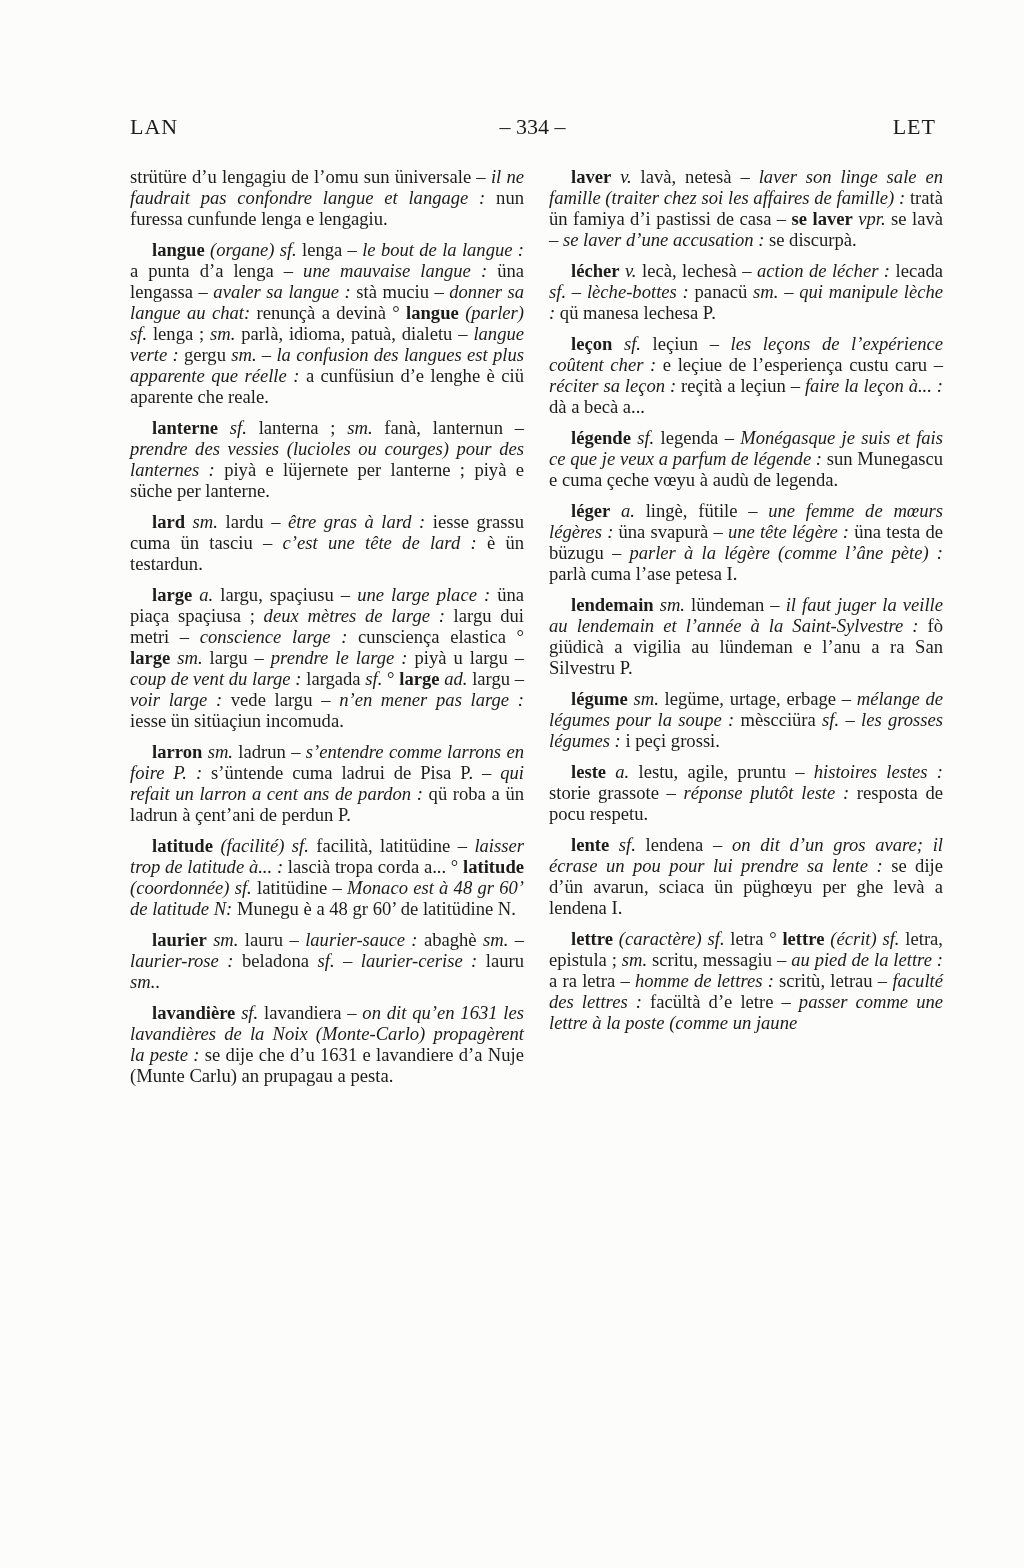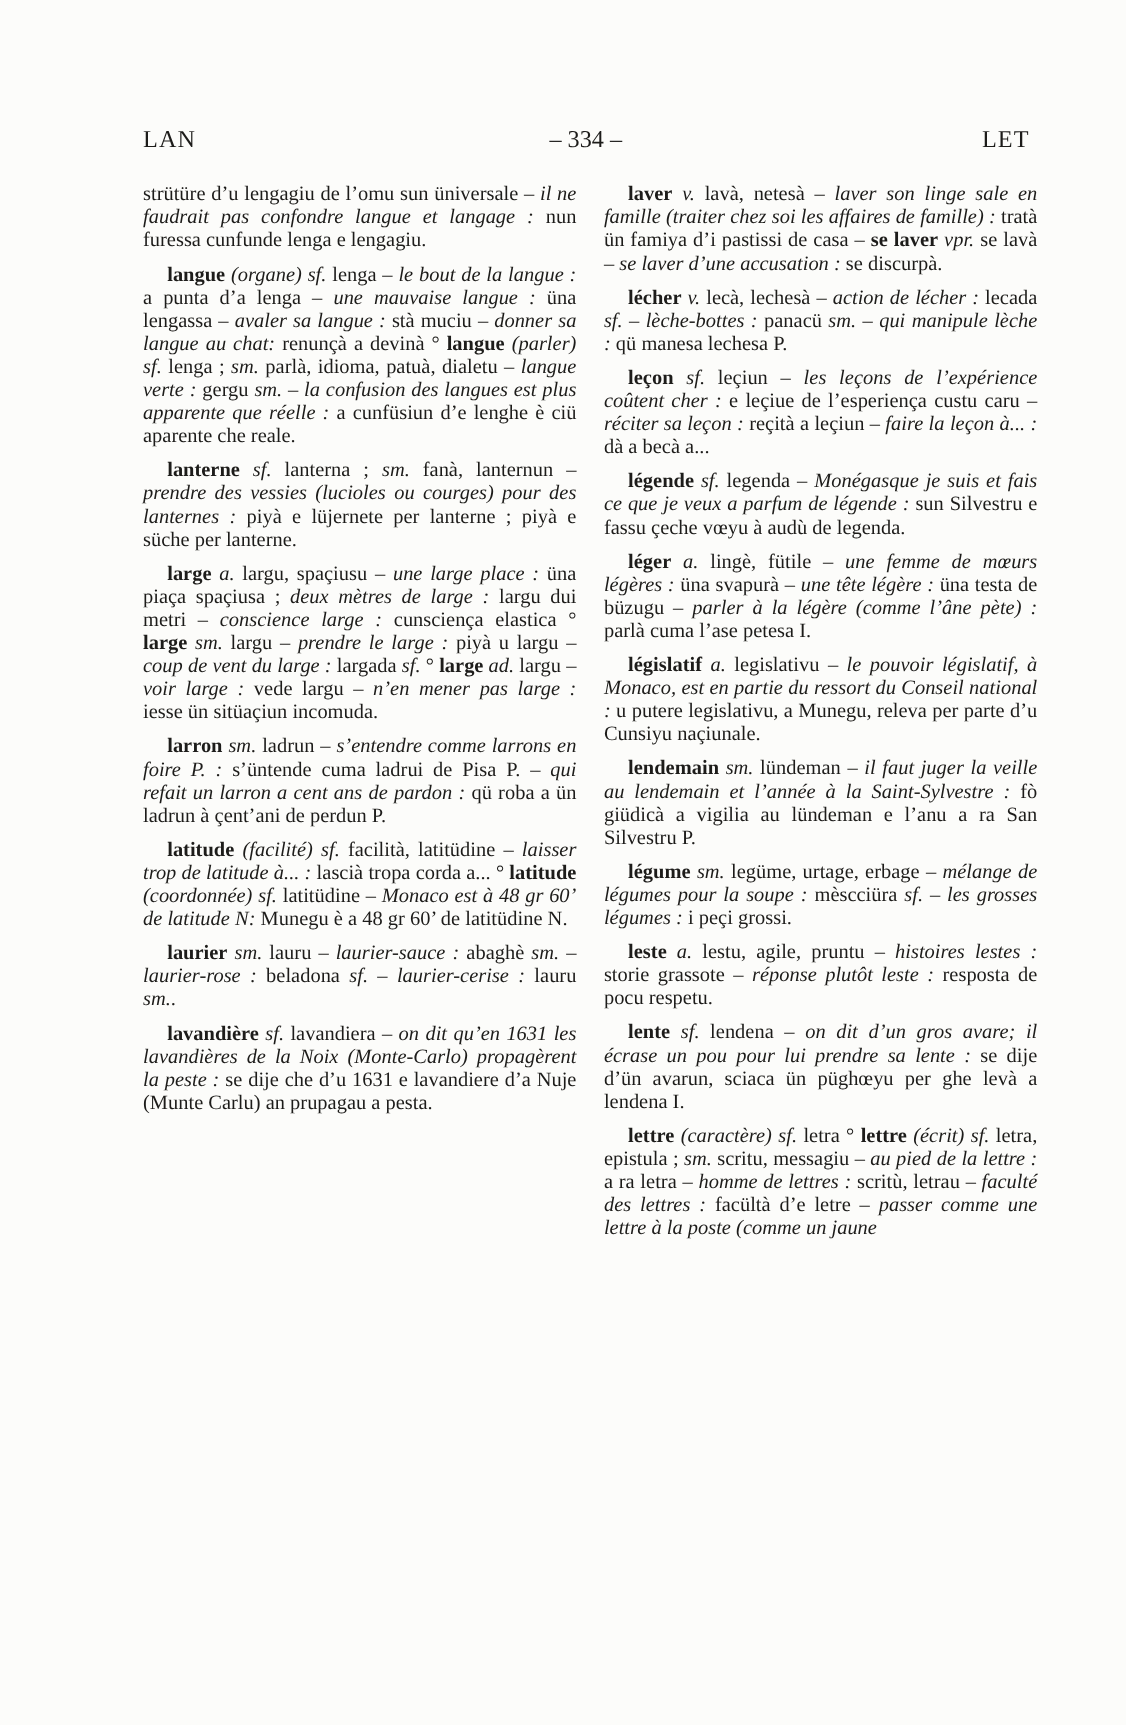--- a/index.html
+++ b/index.html
@@ -71,33 +71,33 @@
   <div class="running-head">
     <span class="rh-left">LAN</span>
     <span class="rh-center">– 334 –</span>
     <span class="rh-right">LET</span>
   </div>
 
   <div class="column col-left">
       <p class="entry no-indent"><span class="seg-r">strütüre d’u lengagiu de l’omu sun üniversale – </span><span class="seg-i">il ne faudrait pas confondre langue et langage :</span><span class="seg-r"> nun furessa cunfunde lenga e lengagiu.</span></p>
       <p class="entry"><span class="seg-b">langue</span><span class="seg-i"> (organe) sf.</span><span class="seg-r"> lenga – </span><span class="seg-i">le bout de la langue :</span><span class="seg-r"> a punta d’a lenga – </span><span class="seg-i">une mauvaise langue :</span><span class="seg-r"> üna lengassa – </span><span class="seg-i">avaler sa langue :</span><span class="seg-r"> stà muciu – </span><span class="seg-i">donner sa langue au chat:</span><span class="seg-r"> renunçà a devinà ° </span><span class="seg-b">langue</span><span class="seg-i"> (parler) sf.</span><span class="seg-r"> lenga ; </span><span class="seg-i">sm.</span><span class="seg-r"> parlà, idioma, patuà, dialetu – </span><span class="seg-i">langue verte :</span><span class="seg-r"> gergu </span><span class="seg-i">sm.</span><span class="seg-r"> – </span><span class="seg-i">la confusion des langues est plus apparente que réelle :</span><span class="seg-r"> a cunfüsiun d’e lenghe è ciü aparente che reale.</span></p>
       <p class="entry"><span class="seg-b">lanterne</span><span class="seg-i"> sf.</span><span class="seg-r"> lanterna ; </span><span class="seg-i">sm.</span><span class="seg-r"> fanà, lanternun – </span><span class="seg-i">prendre des vessies (lucioles ou courges) pour des lanternes :</span><span class="seg-r"> piyà e lüjernete per lanterne ; piyà e süche per lanterne.</span></p>
+      <p class="entry"><span class="seg-b">lard</span><span class="seg-i"> sm.</span><span class="seg-r"> lardu – </span><span class="seg-i">être gras à lard :</span><span class="seg-r"> iesse grassu cuma ün tasciu – </span><span class="seg-i">c’est une tête de lard :</span><span class="seg-r"> è ün testardun.</span></p>
       <p class="entry"><span class="seg-b">large</span><span class="seg-i"> a.</span><span class="seg-r"> largu, spaçiusu – </span><span class="seg-i">une large place :</span><span class="seg-r"> üna piaça spaçiusa ; </span><span class="seg-i">deux mètres de large :</span><span class="seg-r"> largu dui metri – </span><span class="seg-i">conscience large :</span><span class="seg-r"> cunsciença elastica ° </span><span class="seg-b">large</span><span class="seg-i"> sm.</span><span class="seg-r"> largu – </span><span class="seg-i">prendre le large :</span><span class="seg-r"> piyà u largu – </span><span class="seg-i">coup de vent du large :</span><span class="seg-r"> largada </span><span class="seg-i">sf.</span><span class="seg-r"> ° </span><span class="seg-b">large</span><span class="seg-i"> ad.</span><span class="seg-r"> largu – </span><span class="seg-i">voir large :</span><span class="seg-r"> vede largu – </span><span class="seg-i">n’en mener pas large :</span><span class="seg-r"> iesse ün sitüaçiun incomuda.</span></p>
       <p class="entry"><span class="seg-b">larron</span><span class="seg-i"> sm.</span><span class="seg-r"> ladrun – </span><span class="seg-i">s’entendre comme larrons en foire P. :</span><span class="seg-r"> s’üntende cuma ladrui de Pisa P. – </span><span class="seg-i">qui refait un larron a cent ans de pardon :</span><span class="seg-r"> qü roba a ün ladrun à çent’ani de perdun P.</span></p>
       <p class="entry"><span class="seg-b">latitude</span><span class="seg-i"> (facilité) sf.</span><span class="seg-r"> facilità, latitüdine – </span><span class="seg-i">laisser trop de latitude à... :</span><span class="seg-r"> lascià tropa corda a... ° </span><span class="seg-b">latitude</span><span class="seg-i"> (coordonnée) sf.</span><span class="seg-r"> latitüdine – </span><span class="seg-i">Monaco est à 48 gr 60’ de latitude N:</span><span class="seg-r"> Munegu è a 48 gr 60’ de latitüdine N.</span></p>
       <p class="entry"><span class="seg-b">laurier</span><span class="seg-i"> sm.</span><span class="seg-r"> lauru – </span><span class="seg-i">laurier-sauce :</span><span class="seg-r"> abaghè </span><span class="seg-i">sm.</span><span class="seg-r"> – </span><span class="seg-i">laurier-rose :</span><span class="seg-r"> beladona </span><span class="seg-i">sf.</span><span class="seg-r"> – </span><span class="seg-i">laurier-cerise :</span><span class="seg-r"> lauru </span><span class="seg-i">sm.</span><span class="seg-r">.</span></p>
       <p class="entry"><span class="seg-b">lavandière</span><span class="seg-i"> sf.</span><span class="seg-r"> lavandiera – </span><span class="seg-i">on dit qu’en 1631 les lavandières de la Noix (Monte-Carlo) propagèrent la peste :</span><span class="seg-r"> se dije che d’u 1631 e lavandiere d’a Nuje (Munte Carlu) an prupagau a pesta.</span></p>
     </div>
 
   <div class="column col-right">
       <p class="entry"><span class="seg-b">laver</span><span class="seg-i"> v.</span><span class="seg-r"> lavà, netesà – </span><span class="seg-i">laver son linge sale en famille (traiter chez soi les affaires de famille) :</span><span class="seg-r"> tratà ün famiya d’i pastissi de casa – </span><span class="seg-b">se laver</span><span class="seg-i"> vpr.</span><span class="seg-r"> se lavà – </span><span class="seg-i">se laver d’une accusation :</span><span class="seg-r"> se discurpà.</span></p>
       <p class="entry"><span class="seg-b">lécher</span><span class="seg-i"> v.</span><span class="seg-r"> lecà, lechesà – </span><span class="seg-i">action de lécher :</span><span class="seg-r"> lecada </span><span class="seg-i">sf.</span><span class="seg-r"> – </span><span class="seg-i">lèche-bottes :</span><span class="seg-r"> panacü </span><span class="seg-i">sm.</span><span class="seg-r"> – </span><span class="seg-i">qui manipule lèche :</span><span class="seg-r"> qü manesa lechesa P.</span></p>
       <p class="entry"><span class="seg-b">leçon</span><span class="seg-i"> sf.</span><span class="seg-r"> leçiun – </span><span class="seg-i">les leçons de l’expérience coûtent cher :</span><span class="seg-r"> e leçiue de l’esperiença custu caru – </span><span class="seg-i">réciter sa leçon :</span><span class="seg-r"> reçità a leçiun – </span><span class="seg-i">faire la leçon à... :</span><span class="seg-r"> dà a becà a...</span></p>
-      <p class="entry"><span class="seg-b">légende</span><span class="seg-i"> sf.</span><span class="seg-r"> legenda – </span><span class="seg-i">Monégasque je suis et fais ce que je veux a parfum de légende :</span><span class="seg-r"> sun Silvestru e fassu çeche vœyu à audù de legenda.</span></p>
+      <p class="entry"><span class="seg-b">légende</span><span class="seg-i"> sf.</span><span class="seg-r"> legenda – </span><span class="seg-i">Monégasque je suis et fais ce que je veux a parfum de légende :</span><span class="seg-r"> sun Munegascu e cuma çeche vœyu à audù de legenda.</span></p>
       <p class="entry"><span class="seg-b">léger</span><span class="seg-i"> a.</span><span class="seg-r"> lingè, fütile – </span><span class="seg-i">une femme de mœurs légères :</span><span class="seg-r"> üna svapurà – </span><span class="seg-i">une tête légère :</span><span class="seg-r"> üna testa de büzugu – </span><span class="seg-i">parler à la légère (comme l’âne pète) :</span><span class="seg-r"> parlà cuma l’ase petesa I.</span></p>
-      <p class="entry"><span class="seg-b">législatif</span><span class="seg-i"> a.</span><span class="seg-r"> legislativu – </span><span class="seg-i">le pouvoir législatif, à Monaco, est en partie du ressort du Conseil national :</span><span class="seg-r"> u putere legislativu, a Munegu, releva per parte d’u Cunsiyu naçiunale.</span></p>
       <p class="entry"><span class="seg-b">lendemain</span><span class="seg-i"> sm.</span><span class="seg-r"> lündeman – </span><span class="seg-i">il faut juger la veille au lendemain et l’année à la Saint-Sylvestre :</span><span class="seg-r"> fò giüdicà a vigilia au lündeman e l’anu a ra San Silvestru P.</span></p>
       <p class="entry"><span class="seg-b">légume</span><span class="seg-i"> sm.</span><span class="seg-r"> legüme, urtage, erbage – </span><span class="seg-i">mélange de légumes pour la soupe :</span><span class="seg-r"> mèscciüra </span><span class="seg-i">sf.</span><span class="seg-r"> – </span><span class="seg-i">les grosses légumes :</span><span class="seg-r"> i peçi grossi.</span></p>
       <p class="entry"><span class="seg-b">leste</span><span class="seg-i"> a.</span><span class="seg-r"> lestu, agile, pruntu – </span><span class="seg-i">histoires lestes :</span><span class="seg-r"> storie grassote – </span><span class="seg-i">réponse plutôt leste :</span><span class="seg-r"> resposta de pocu respetu.</span></p>
       <p class="entry"><span class="seg-b">lente</span><span class="seg-i"> sf.</span><span class="seg-r"> lendena – </span><span class="seg-i">on dit d’un gros avare; il écrase un pou pour lui prendre sa lente :</span><span class="seg-r"> se dije d’ün avarun, sciaca ün püghœyu per ghe levà a lendena I.</span></p>
       <p class="entry"><span class="seg-b">lettre</span><span class="seg-i"> (caractère) sf.</span><span class="seg-r"> letra ° </span><span class="seg-b">lettre</span><span class="seg-i"> (écrit) sf.</span><span class="seg-r"> letra, epistula ; </span><span class="seg-i">sm.</span><span class="seg-r"> scritu, messagiu – </span><span class="seg-i">au pied de la lettre :</span><span class="seg-r"> a ra letra – </span><span class="seg-i">homme de lettres :</span><span class="seg-r"> scritù, letrau – </span><span class="seg-i">faculté des lettres :</span><span class="seg-r"> facültà d’e letre – </span><span class="seg-i">passer comme une lettre à la poste (comme un jaune</span></p>
     </div>
 </div>
 
 </body></html>

